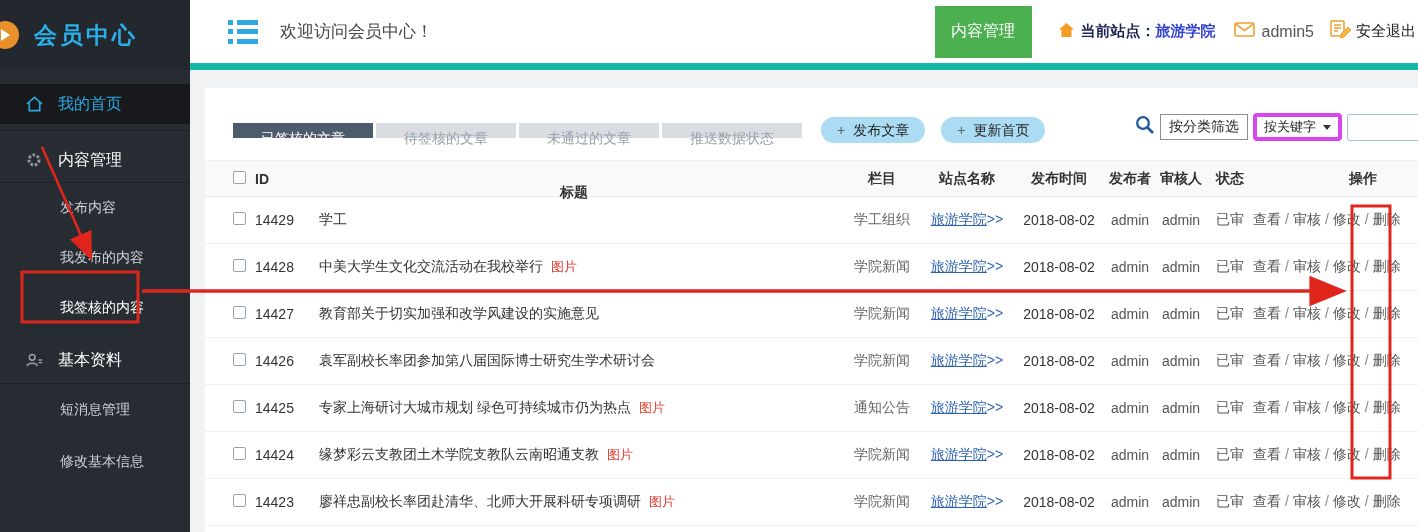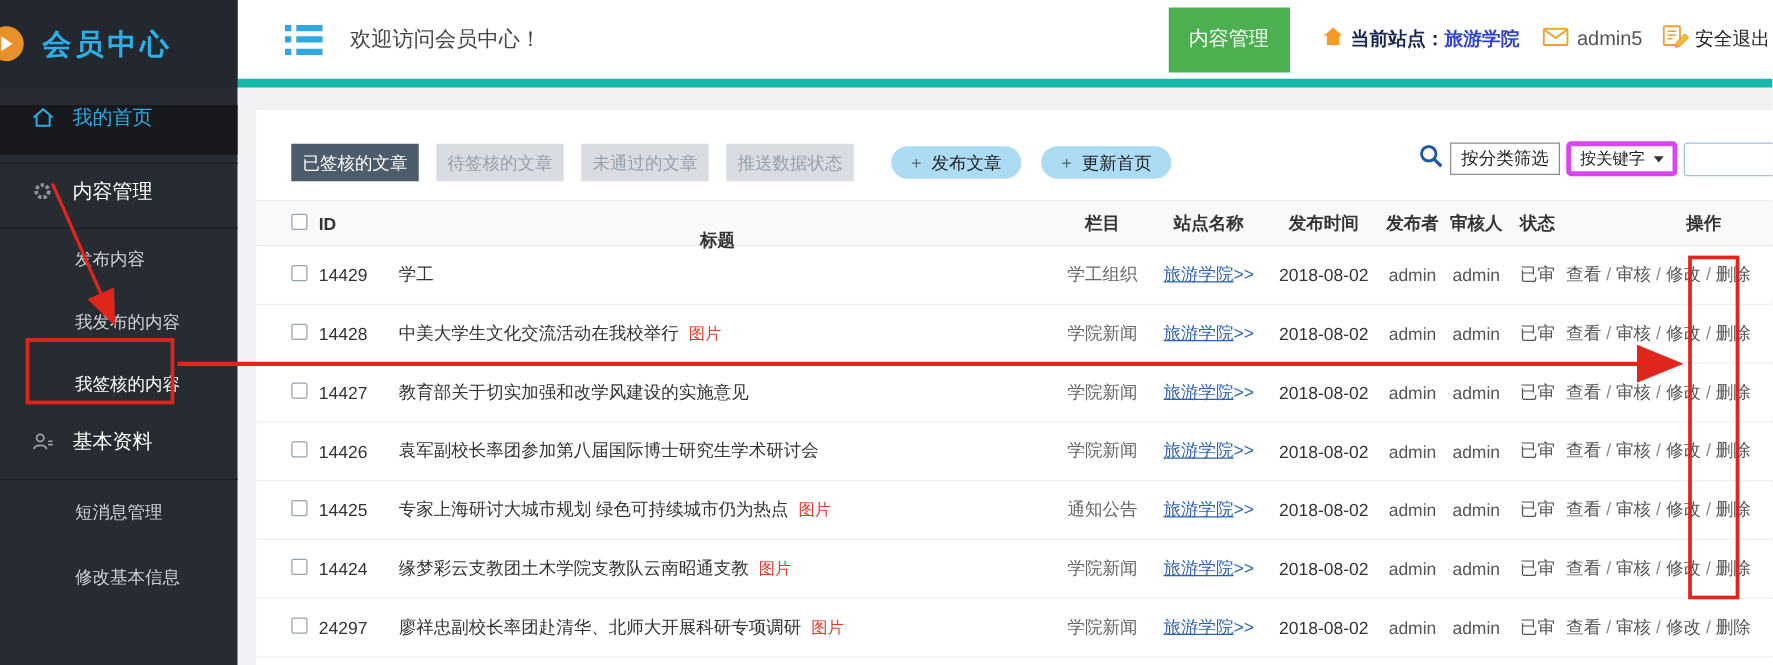--- a/index.html
+++ b/index.html
@@ -12,21 +12,21 @@
   *{box-sizing:border-box;}
 
   
   .sidebar{position:absolute;left:0;top:0;width:190px;height:532px;background:#272c33;z-index:2;}
   .logo-strip{height:70px;background:#23272e;position:relative;display:flex;align-items:center;}
   .logo-circle{position:absolute;left:-9px;top:21px;width:28px;height:28px;border-radius:50%;background:#e8912b;}
   .logo-circle::after{content:'';position:absolute;left:10px;top:8px;width:0;height:0;
     border-left:9px solid #fff;border-top:6px solid transparent;border-bottom:6px solid transparent;}
   .logo-title{margin-left:34px;color:#2cb0ea;font-size:23px;font-weight:bold;letter-spacing:3px;white-space:nowrap;}
 
-  .mi{display:flex;align-items:flex-start;color:#fff;font-size:16px;cursor:default;}
+  .mi{display:flex;align-items:center;color:#fff;font-size:16px;cursor:default;}
   .mi .ic{width:20px;height:20px;margin-left:24px;margin-right:14px;flex:0 0 20px;display:flex;align-items:center;justify-content:center;}
   .mi-home{height:40px;margin-top:14px;background:#17191d;color:#2fa8e1;}
   .mi-head{height:34px;margin-top:12px;}
   .sep{border-bottom:1px solid #1d2126;}
   .mi-sub{height:50px;padding-left:60px;color:#ced2d7;font-size:14px;display:flex;align-items:center;}
   .mi-sub.hl{color:#fff;}
 
   
   .topbar{position:absolute;left:190px;top:0;width:1228px;height:70px;background:#fff;
     border-bottom:7px solid #14b8a6;display:flex;align-items:center;z-index:1;}
@@ -44,21 +44,21 @@
   .cur-site .val{font-size:15px;font-weight:bold;color:#3243cf;}
   .mail-group{display:flex;align-items:center;margin-right:16px;}
   .mail-group .uname{font-size:16px;color:#555;margin-left:7px;}
   .logout-group{display:flex;align-items:center;white-space:nowrap;}
   .logout-group .txt{font-size:15px;color:#222;margin-left:4px;}
 
   
   .card{position:absolute;left:205px;top:88px;width:1213px;height:444px;background:#fff;z-index:1;}
 
   .toolbar{position:absolute;left:28px;top:27px;height:30px;display:flex;align-items:center;}
-  .tab{height:30px;line-height:30px;padding:0 9px;font-size:14px;margin-right:14px;cursor:pointer;white-space:nowrap;}
+  .tab{height:15px;line-height:30px;padding:0 28px;font-size:14px;margin-right:3px;cursor:pointer;white-space:nowrap;}
   .tab.active{background:#4d5c6b;color:#fff;}
   .tab.inactive{background:#d9dde2;color:#97a0ab;}
   .pill{height:26px;line-height:26px;border-radius:14px;background:#abdcf3;padding:0 16px;
     font-size:14px;color:#222;margin-left:16px;cursor:pointer;white-space:nowrap;}
   .pill .plus{color:#566;margin-right:8px;}
 
   .searchbar{position:absolute;left:930px;top:25px;display:flex;align-items:center;}
   .mag{margin-right:5px;flex:0 0 20px;}
   .btn-filter{height:26px;border:1px solid #8f8f8f;background:#fff;font-size:14px;color:#222;
     padding:0 8px;margin-right:5px;font-family:inherit;cursor:pointer;white-space:nowrap;}
@@ -325,21 +325,21 @@
         <span class="c-cat">学院新闻</span>
         <span class="c-site"><span class="site-link">旅游学院</span><span class="site-suffix">&gt;&gt;</span></span>
         <span class="c-date">2018-08-02</span>
         <span class="c-pub">admin</span>
         <span class="c-aud">admin</span>
         <span class="c-status">已审</span>
         <span class="c-ops"><span class="op-link">查看</span><span class="op-sep">/</span><span class="op-link">审核</span><span class="op-sep">/</span><span class="op-link">修改</span><span class="op-sep">/</span><span class="op-link">删除</span></span>
       </div>
       <div class="trow">
         <span class="c-check"><span class="chk"></span></span>
-        <span class="c-id">24297</span>
+        <span class="c-id">14423</span>
         <span class="c-title">廖祥忠副校长率团赴清华、北师大开展科研专项调研<span class="img-tag">图片</span></span>
         <span class="c-cat">学院新闻</span>
         <span class="c-site"><span class="site-link">旅游学院</span><span class="site-suffix">&gt;&gt;</span></span>
         <span class="c-date">2018-08-02</span>
         <span class="c-pub">admin</span>
         <span class="c-aud">admin</span>
         <span class="c-status">已审</span>
         <span class="c-ops"><span class="op-link">查看</span><span class="op-sep">/</span><span class="op-link">审核</span><span class="op-sep">/</span><span class="op-link">修改</span><span class="op-sep">/</span><span class="op-link">删除</span></span>
       </div>
     </div>

